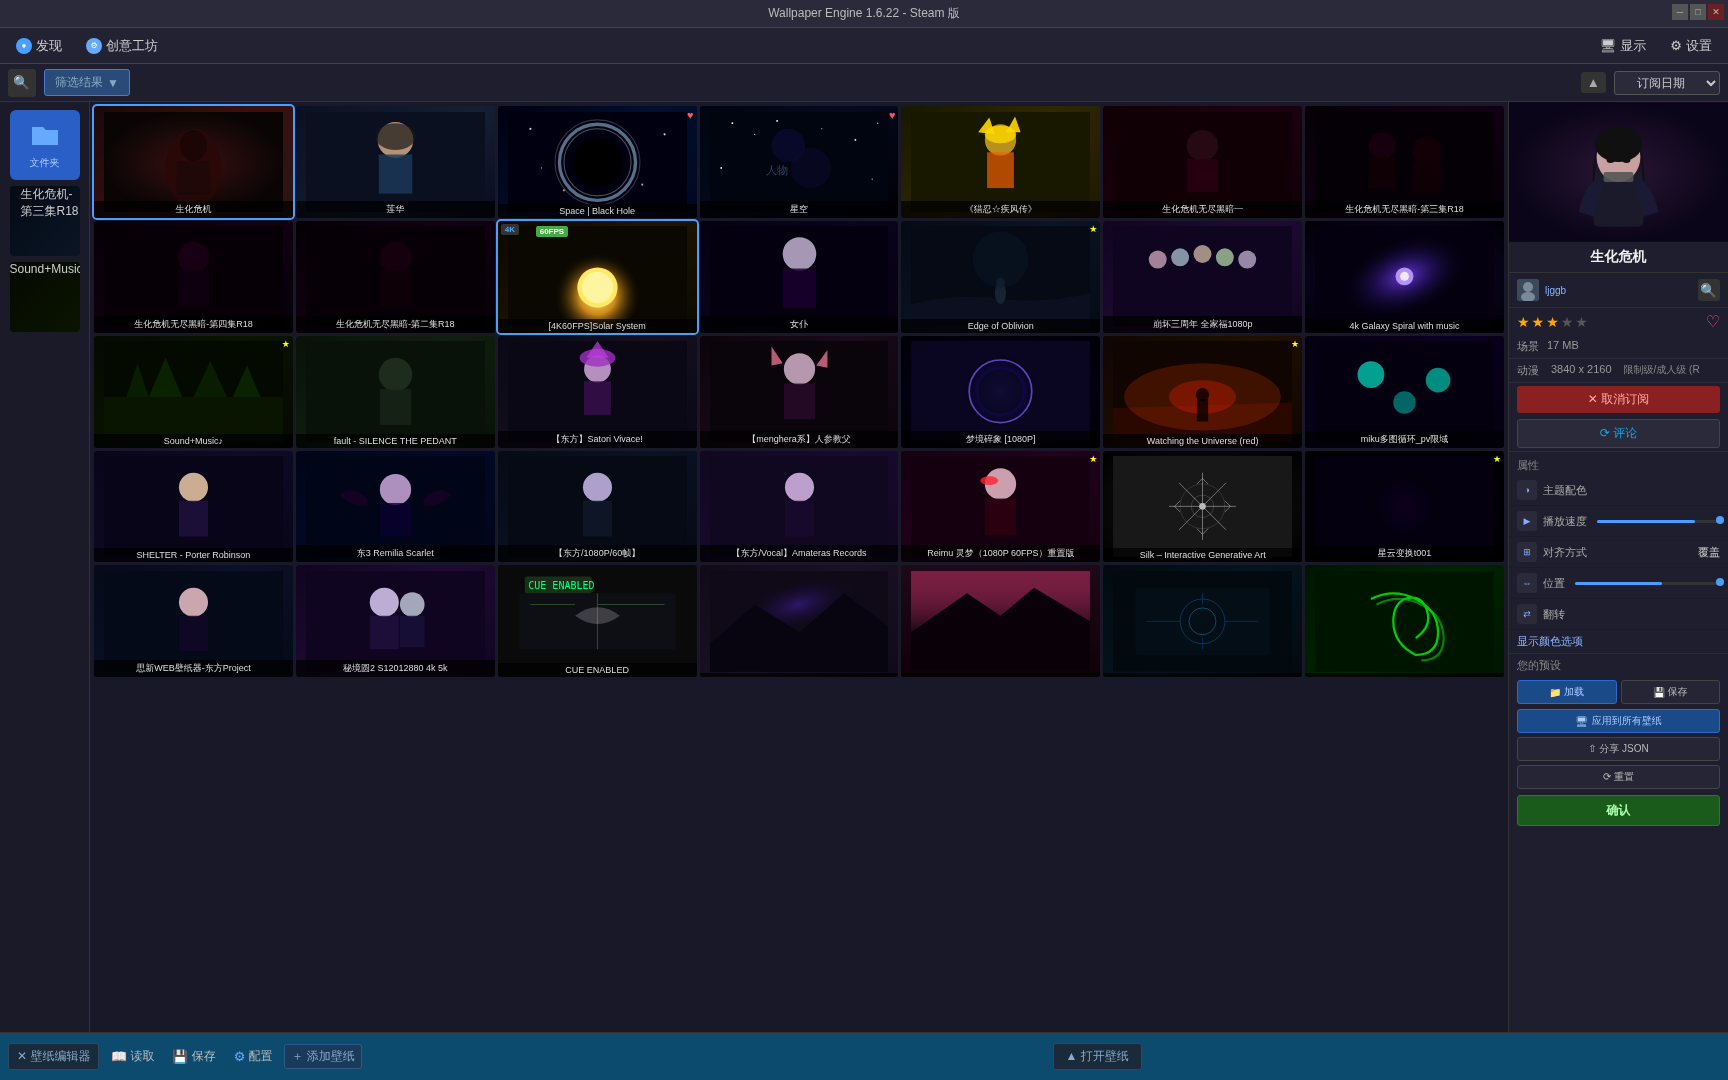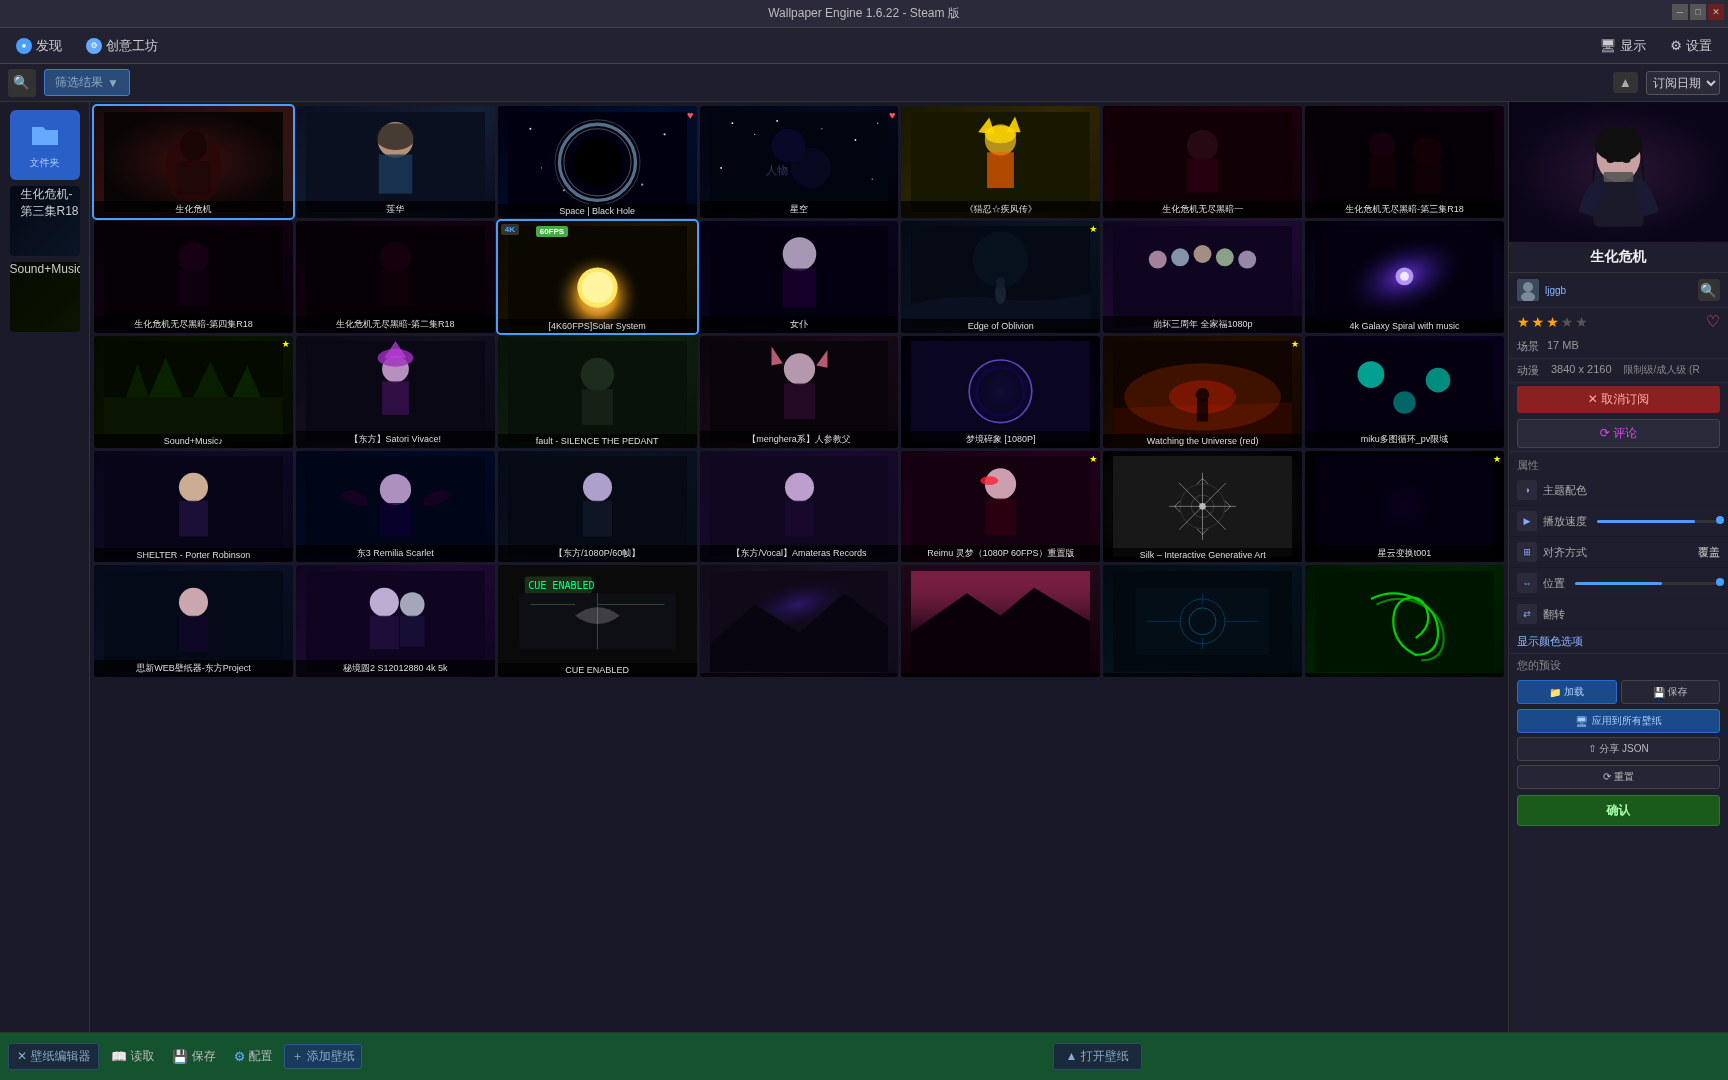--- a/index.html
+++ b/index.html
@@ -111,21 +111,21 @@
       cursor: pointer;
       font-size: 12px;
       display: flex;
       align-items: center;
       gap: 4px;
     }
     .sort-select {
       background: #2a2a3a;
       border: 1px solid #555;
       color: #ccc;
-      padding: 3px 2px;
+      padding: 3px 18px;
       border-radius: 3px;
       margin-left: auto;
       font-size: 12px;
     }
     .toolbar-spacer { flex: 1; }
 
     
     #main {
       display: flex;
       flex: 1;
@@ -388,21 +388,21 @@
       border-radius: 3px;
       cursor: pointer;
       font-size: 12px;
       display: flex;
       align-items: center;
       justify-content: center;
       gap: 4px;
       width: calc(100% - 16px);
     }
     .btn-red { background: #8b2020; color: #ffaaaa; }
-    .btn-gray { background: #2a2a3a; color: #d946ef; border: 1px solid #444; }
+    .btn-gray { background: #2a2a3a; color: #0ea5e9; border: 1px solid #444; }
 
     .section-header {
       color: #888;
       font-size: 11px;
       padding: 6px 8px 2px 8px;
       border-top: 1px solid #2a2a3a;
     }
 
     .prop-row {
       display: flex;
@@ -513,21 +513,21 @@
       color: #aaffaa;
       padding: 6px;
       border-radius: 3px;
       cursor: pointer;
       font-size: 12px;
       font-weight: bold;
     }
 
     
     #bottom-bar {
-      background: #14532d;
+      background: #0c4a6e;
       height: 48px;
       display: flex;
       align-items: center;
       padding: 16px 8px;
       gap: 6px;
       border-top: 1px solid #333;
       flex-shrink: 0;
     }
     .bottom-btn {
       display: flex;
@@ -857,43 +857,43 @@
             <path d="M20 50 L30 20 L40 50 Z" fill="#0a2000" opacity="0.9"></path>
             <path d="M40 50 L55 15 L70 50 Z" fill="#0a2500" opacity="0.9"></path>
             <path d="M80 50 L95 18 L110 50 Z" fill="#0a2000" opacity="0.9"></path>
             <path d="M115 50 L128 22 L140 50 Z" fill="#0a2500" opacity="0.9"></path>
           </svg>
         </div>
         <div class="quality-icon">★</div>
         <div class="item-label">Sound+Music♪</div>
       </div>
 
+      <div class="grid-item bg-fault">
+        <div class="item-bg">
+          <svg width="90%" height="90%" viewBox="0 0 160 90">
+            <rect width="160" height="90" fill="#081208"></rect>
+            <circle cx="80" cy="30" r="15" fill="#203020" opacity="0.9"></circle>
+            <rect x="66" y="43" width="28" height="32" fill="#182518" opacity="0.8"></rect>
+          </svg>
+        </div>
+        <div class="item-label">fault - SILENCE THE PEDANT</div>
+      </div>
+
       <div class="grid-item bg-touhou">
         <div class="item-bg">
           <svg width="90%" height="90%" viewBox="0 0 160 90">
             <rect width="160" height="90" fill="#0a0815"></rect>
             <circle cx="80" cy="25" r="12" fill="#c8a0d0" opacity="0.9"></circle>
             <rect x="68" y="36" width="24" height="30" fill="#3a1050" opacity="0.8"></rect>
 
             <ellipse cx="80" cy="15" rx="16" ry="8" fill="#a030c0" opacity="0.8"></ellipse>
             <path d="M70 15 L80 0 L90 15" fill="#c040e0" opacity="0.7"></path>
           </svg>
         </div>
         <div class="item-label">【东方】Satori Vivace!</div>
-      </div>
-
-      <div class="grid-item bg-fault">
-        <div class="item-bg">
-          <svg width="90%" height="90%" viewBox="0 0 160 90">
-            <rect width="160" height="90" fill="#081208"></rect>
-            <circle cx="80" cy="30" r="15" fill="#203020" opacity="0.9"></circle>
-            <rect x="66" y="43" width="28" height="32" fill="#182518" opacity="0.8"></rect>
-          </svg>
-        </div>
-        <div class="item-label">fault - SILENCE THE PEDANT</div>
       </div>
 
       <div class="grid-item bg-menghera">
         <div class="item-bg">
           <svg width="90%" height="90%" viewBox="0 0 160 90">
             <rect width="160" height="90" fill="#0a050a"></rect>
             <circle cx="80" cy="25" r="14" fill="#c8a8c0" opacity="0.9"></circle>
             <rect x="66" y="38" width="28" height="32" fill="#2a0a2a" opacity="0.8"></rect>
             <path d="M55 5 L65 20 L55 22" fill="#ff80a0" opacity="0.7"></path>
             <path d="M105 8 L95 22 L105 24" fill="#ff80a0" opacity="0.7"></path>

